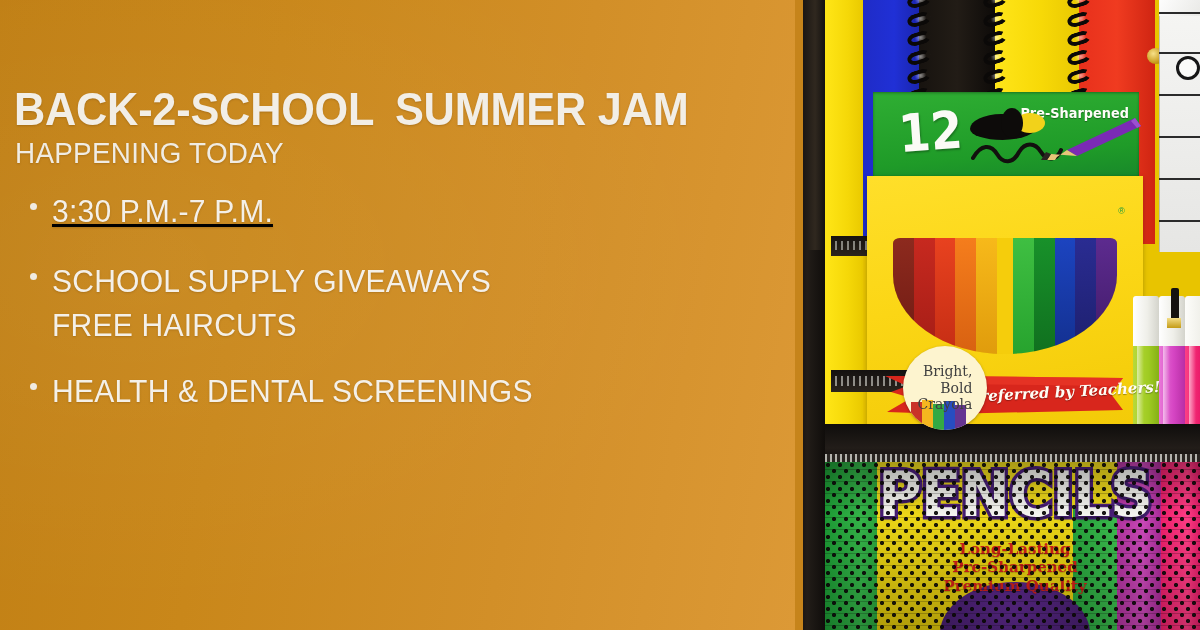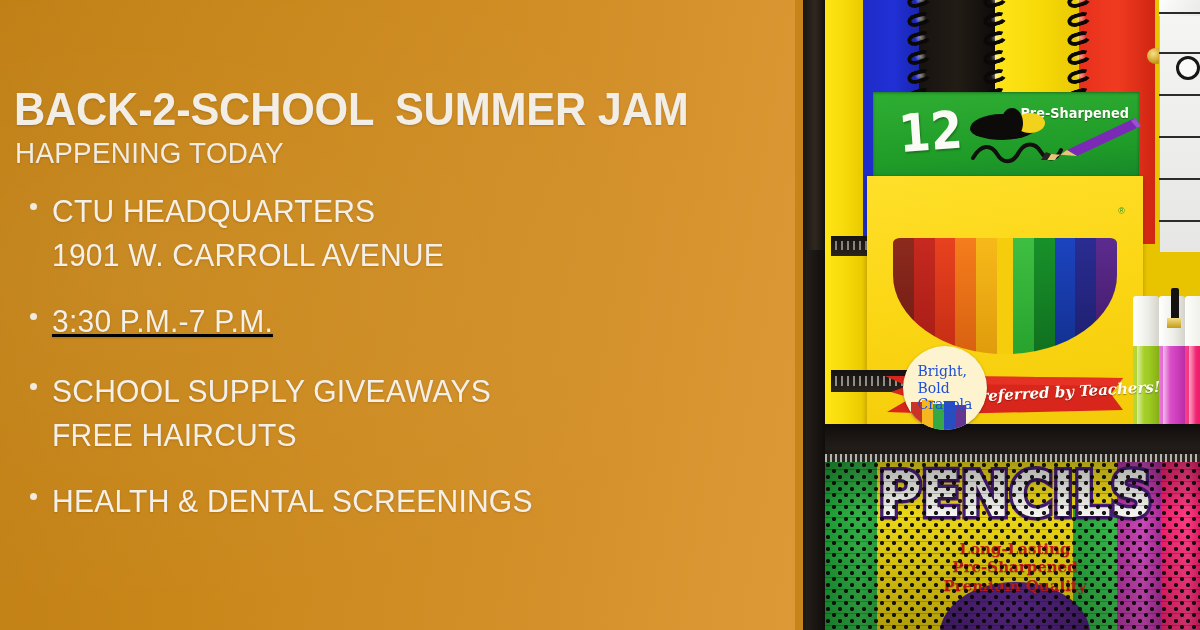--- a/index.html
+++ b/index.html
@@ -161,22 +161,22 @@
   }
   .crayon-window span { flex:1 1 auto; height:100%; }
   .crayola-badge {
     position:absolute; left:36px; bottom:14px; width:84px; height:84px;
     border-radius:50%; background:#fdf4cf;
     box-shadow:0 1px 3px rgba(0,0,0,.3);
     display:flex; align-items:center; justify-content:center; z-index:3;
     overflow:hidden;
   }
   .crayola-badge .bb {
-    font-size:14px; font-weight:400; line-height:1.18; color:#1d4ed8;
-    text-align:left; font-family:"DejaVu Serif", serif; z-index:2;
+    font-size:14px; font-weight:400; line-height:1.18; color:#404040;
+    text-align:right; font-family:"DejaVu Serif", serif; z-index:2;
   }
   .crayola-badge .fan { position:absolute; left:0; bottom:0; width:84px; height:34px; opacity:.95; }
   .crayola-banner {
     position:absolute; left:18px; bottom:24px; width:240px; height:50px; z-index:2;
   }
   .crayola-banner .bt {
     position:absolute; left:84px; top:14px; width:150px;
     font-size:15px; font-weight:700; font-style:italic; color:#fffdf5;
     font-family:"DejaVu Serif", serif; white-space:nowrap;
     transform:rotate(-3deg); text-shadow:0 1px 1px rgba(0,0,0,.35);
@@ -279,25 +279,20 @@
   <div id="copy">
 
     <div class="h1">
       <span>BACK-2-SCHOOL</span><span class="gap"></span><span>SUMMER JAM</span>
     </div>
 
     <div class="h2">HAPPENING TODAY</div>
 
     <ul id="bullets">
 
-      <li>
-        <span class="dot"></span>
-        <span class="bline">CTU HEADQUARTERS</span>
-        <span class="bline">1901 W. CARROLL AVENUE</span>
-      </li>
 
       <li style="margin-bottom:26px;text-decoration:underline;">
         <span class="dot"></span>
         <span class="bline">3:30 P.M.-7 P.M.</span>
       </li>
 
       <li>
         <span class="dot"></span>
         <span class="bline">SCHOOL SUPPLY GIVEAWAYS</span>
         <span class="bline">FREE HAIRCUTS</span>

